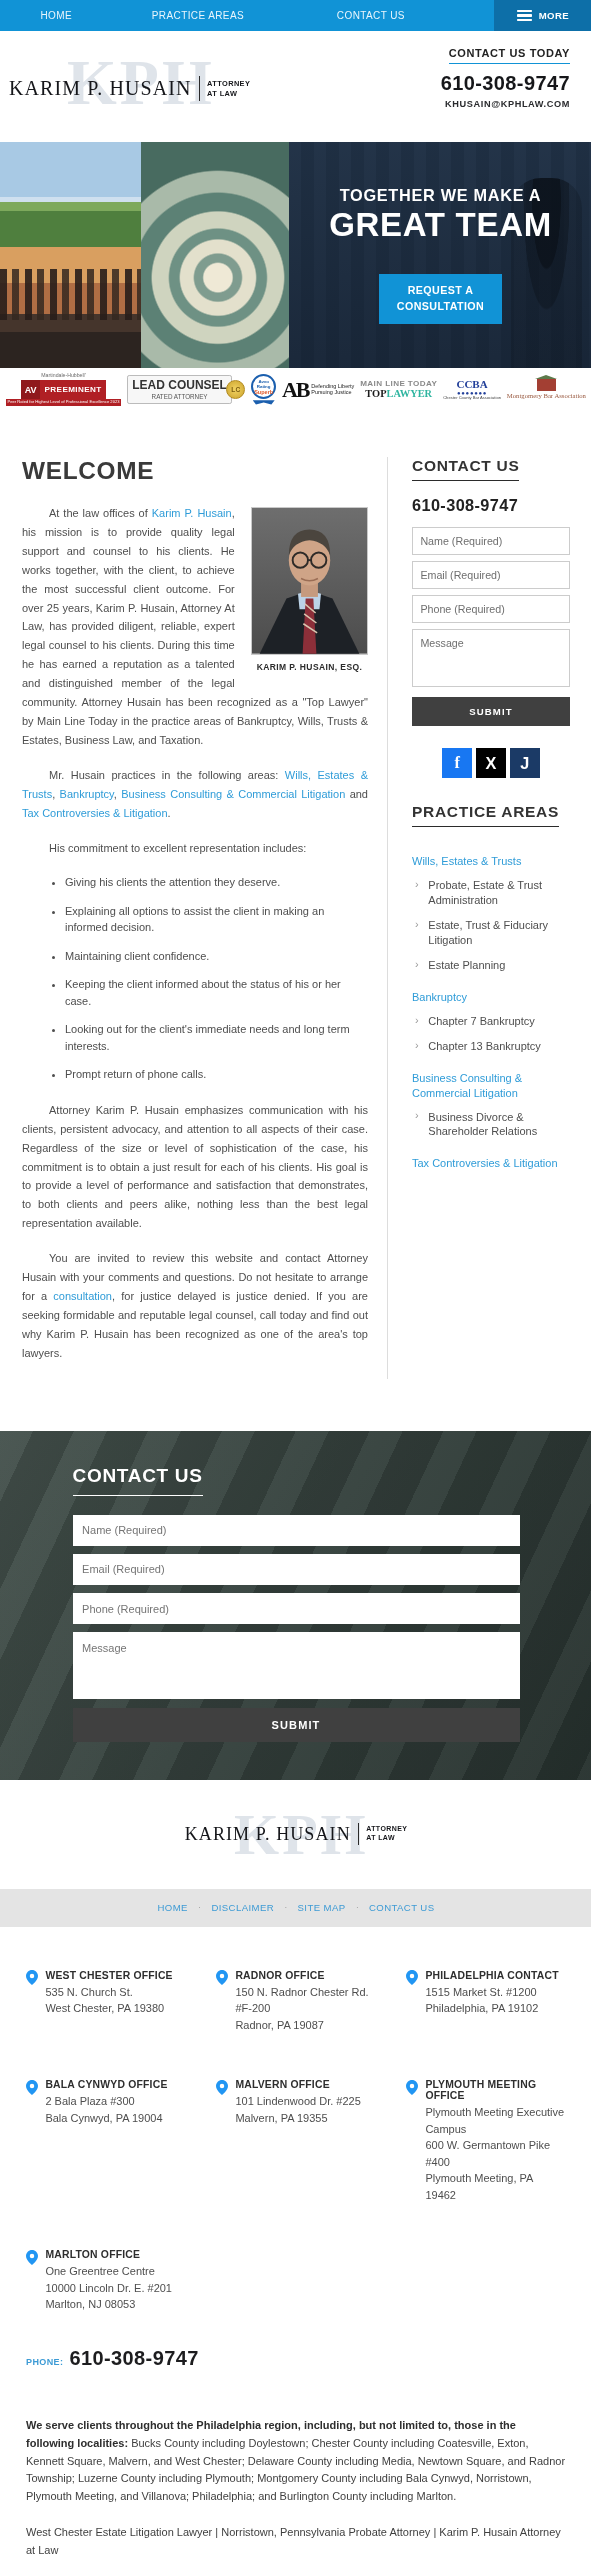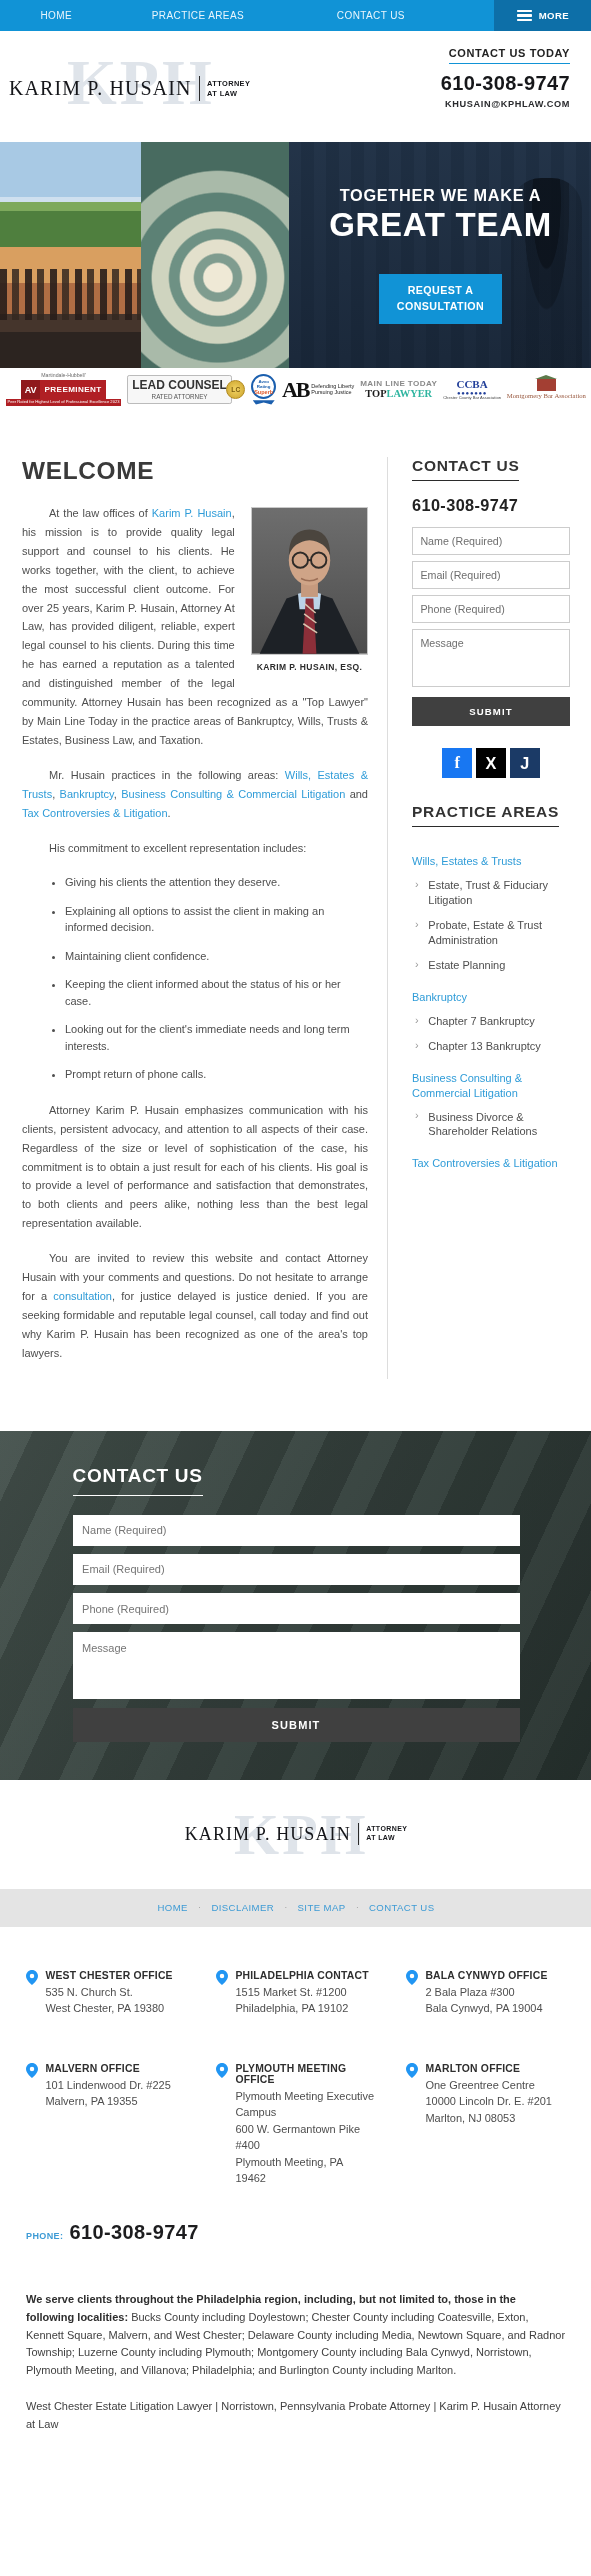--- a/index.html
+++ b/index.html
@@ -305,22 +305,22 @@
       <button class="btn-submit">SUBMIT</button>
     </div>
     <div class="socials">
       <div class="soc fb">f</div>
       <div class="soc tx">X</div>
       <div class="soc ju">J</div>
     </div>
     <h3>PRACTICE AREAS</h3>
     <div class="pa-list">
       <a href="#" class="pa-parent">Wills, Estates &amp; Trusts</a>
+      <a href="#" class="pa-child">Probate, Estate &amp; Trust Administration</a>
       <a href="#" class="pa-child">Estate, Trust &amp; Fiduciary Litigation</a>
-      <a href="#" class="pa-child">Probate, Estate &amp; Trust Administration</a>
       <a href="#" class="pa-child">Estate Planning</a>
       <a href="#" class="pa-parent">Bankruptcy</a>
       <a href="#" class="pa-child">Chapter 7 Bankruptcy</a>
       <a href="#" class="pa-child">Chapter 13 Bankruptcy</a>
       <a href="#" class="pa-parent">Business Consulting &amp; Commercial Litigation</a>
       <a href="#" class="pa-child">Business Divorce &amp; Shareholder Relations</a>
       <a href="#" class="pa-parent">Tax Controversies &amp; Litigation</a>
     </div>
   </div>
 </div>
@@ -367,20 +367,31 @@
       <div class="oline">535 N. Church St.</div>
       <div class="oline">West Chester, PA 19380</div>
       <div class="oline"></div>
       </div>
   </div>
   <div class="office">
     <span class="pin"><svg viewBox="0 0 24 30">
           <path d="M12 0C5.4 0 0 5.4 0 12c0 9 12 18 12 18s12-9 12-18C24 5.4 18.6 0 12 0zm0 16.5A4.5 4.5 0 1 1 12 7.5a4.5 4.5 0 0 1 0 9z"></path>
         </svg></span>
     <div>
+        <div class="oname">RADNOR OFFICE</div>
+      <div class="oline">150 N. Radnor Chester Rd. #F-200</div>
+      <div class="oline">Radnor, PA 19087</div>
+      <div class="oline"></div>
+      </div>
+  </div>
+  <div class="office">
+    <span class="pin"><svg viewBox="0 0 24 30">
+          <path d="M12 0C5.4 0 0 5.4 0 12c0 9 12 18 12 18s12-9 12-18C24 5.4 18.6 0 12 0zm0 16.5A4.5 4.5 0 1 1 12 7.5a4.5 4.5 0 0 1 0 9z"></path>
+        </svg></span>
+    <div>
         <div class="oname">PHILADELPHIA CONTACT</div>
       <div class="oline">1515 Market St. #1200</div>
       <div class="oline">Philadelphia, PA 19102</div>
       <div class="oline"></div>
       </div>
   </div>
   <div class="office">
     <span class="pin"><svg viewBox="0 0 24 30">
           <path d="M12 0C5.4 0 0 5.4 0 12c0 9 12 18 12 18s12-9 12-18C24 5.4 18.6 0 12 0zm0 16.5A4.5 4.5 0 1 1 12 7.5a4.5 4.5 0 0 1 0 9z"></path>
         </svg></span>

